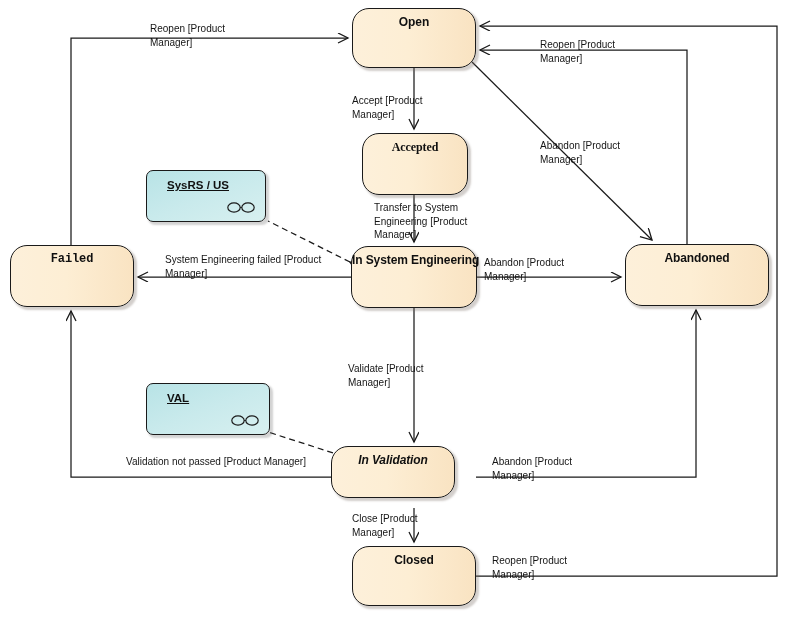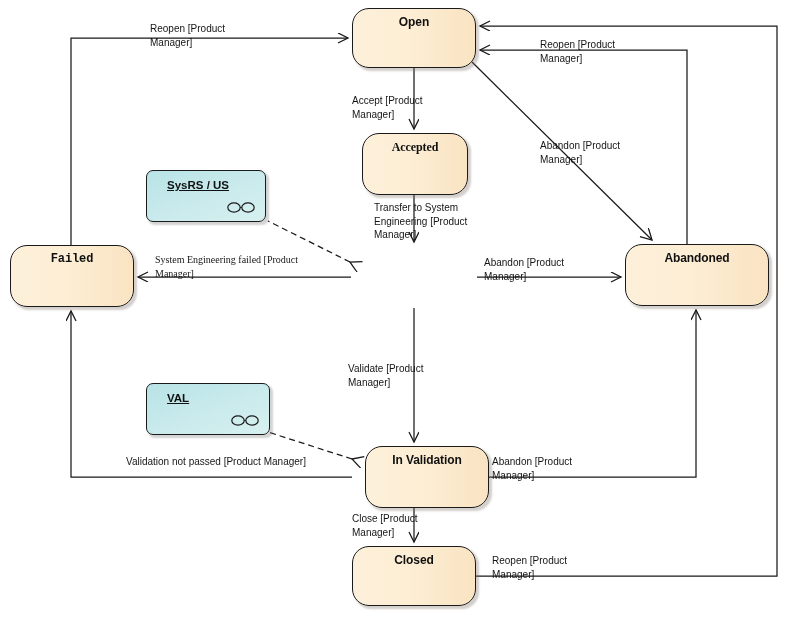--- a/index.html
+++ b/index.html
@@ -149,30 +149,33 @@
   </svg>
 
   <div class="state-node" style="left:352px; top:8px; width:124px; height:60px;">
     <div class="state-label">Open</div>
   </div>
 
   <div class="state-node" style="left:362px; top:133px; width:106px; height:62px;font-family:Liberation Serif, serif;">
     <div class="state-label">Accepted</div>
   </div>
 
+  <div class="state-node" style="left:351px; top:246px; width:126px; height:62px;">
+    <div class="state-label">In System Engineering</div>
+  </div>
 
   <div class="state-node" style="left:10px; top:245px; width:124px; height:62px;font-family:Liberation Mono, monospace;">
     <div class="state-label">Failed</div>
   </div>
 
   <div class="state-node" style="left:625px; top:244px; width:144px; height:62px;">
     <div class="state-label">Abandoned</div>
   </div>
 
-  <div class="state-node" style="left:365px; top:446px; width:124px; height:62px;">
+  <div class="state-node" style="left:331px; top:446px; width:124px; height:52px;font-style:italic;">
     <div class="state-label">In Validation</div>
   </div>
 
   <div class="state-node" style="left:352px; top:546px; width:124px; height:60px;">
     <div class="state-label">Closed</div>
   </div>
 
   <div class="note-node" style="left:146px; top:170px; width:120px; height:52px;">
     <div class="note-label">SysRS / US</div>
     <svg class="note-icon" viewBox="0 0 30 13" xmlns="http://www.w3.org/2000/svg">
@@ -200,21 +203,21 @@
   <div class="edge-label" style="left:352px; top:94px;">Accept [Product
 Manager]</div>
 
   <div class="edge-label" style="left:540px; top:139px;">Abandon [Product
 Manager]</div>
 
   <div class="edge-label" style="left:352px; top:201px;margin-left:22px;">Transfer to System
 Engineering [Product
 Manager]</div>
 
-  <div class="edge-label" style="left:155px; top:253px;font-family:Liberation Serif, serif;">System Engineering failed [Product
+  <div class="edge-label" style="left:165px; top:253px;">System Engineering failed [Product
 Manager]</div>
 
   <div class="edge-label" style="left:484px; top:256px;">Abandon [Product
 Manager]</div>
 
   <div class="edge-label" style="left:348px; top:362px;">Validate [Product
 Manager]</div>
 
   <div class="edge-label" style="left:126px; top:455px;">Validation not passed [Product Manager]</div>
 

